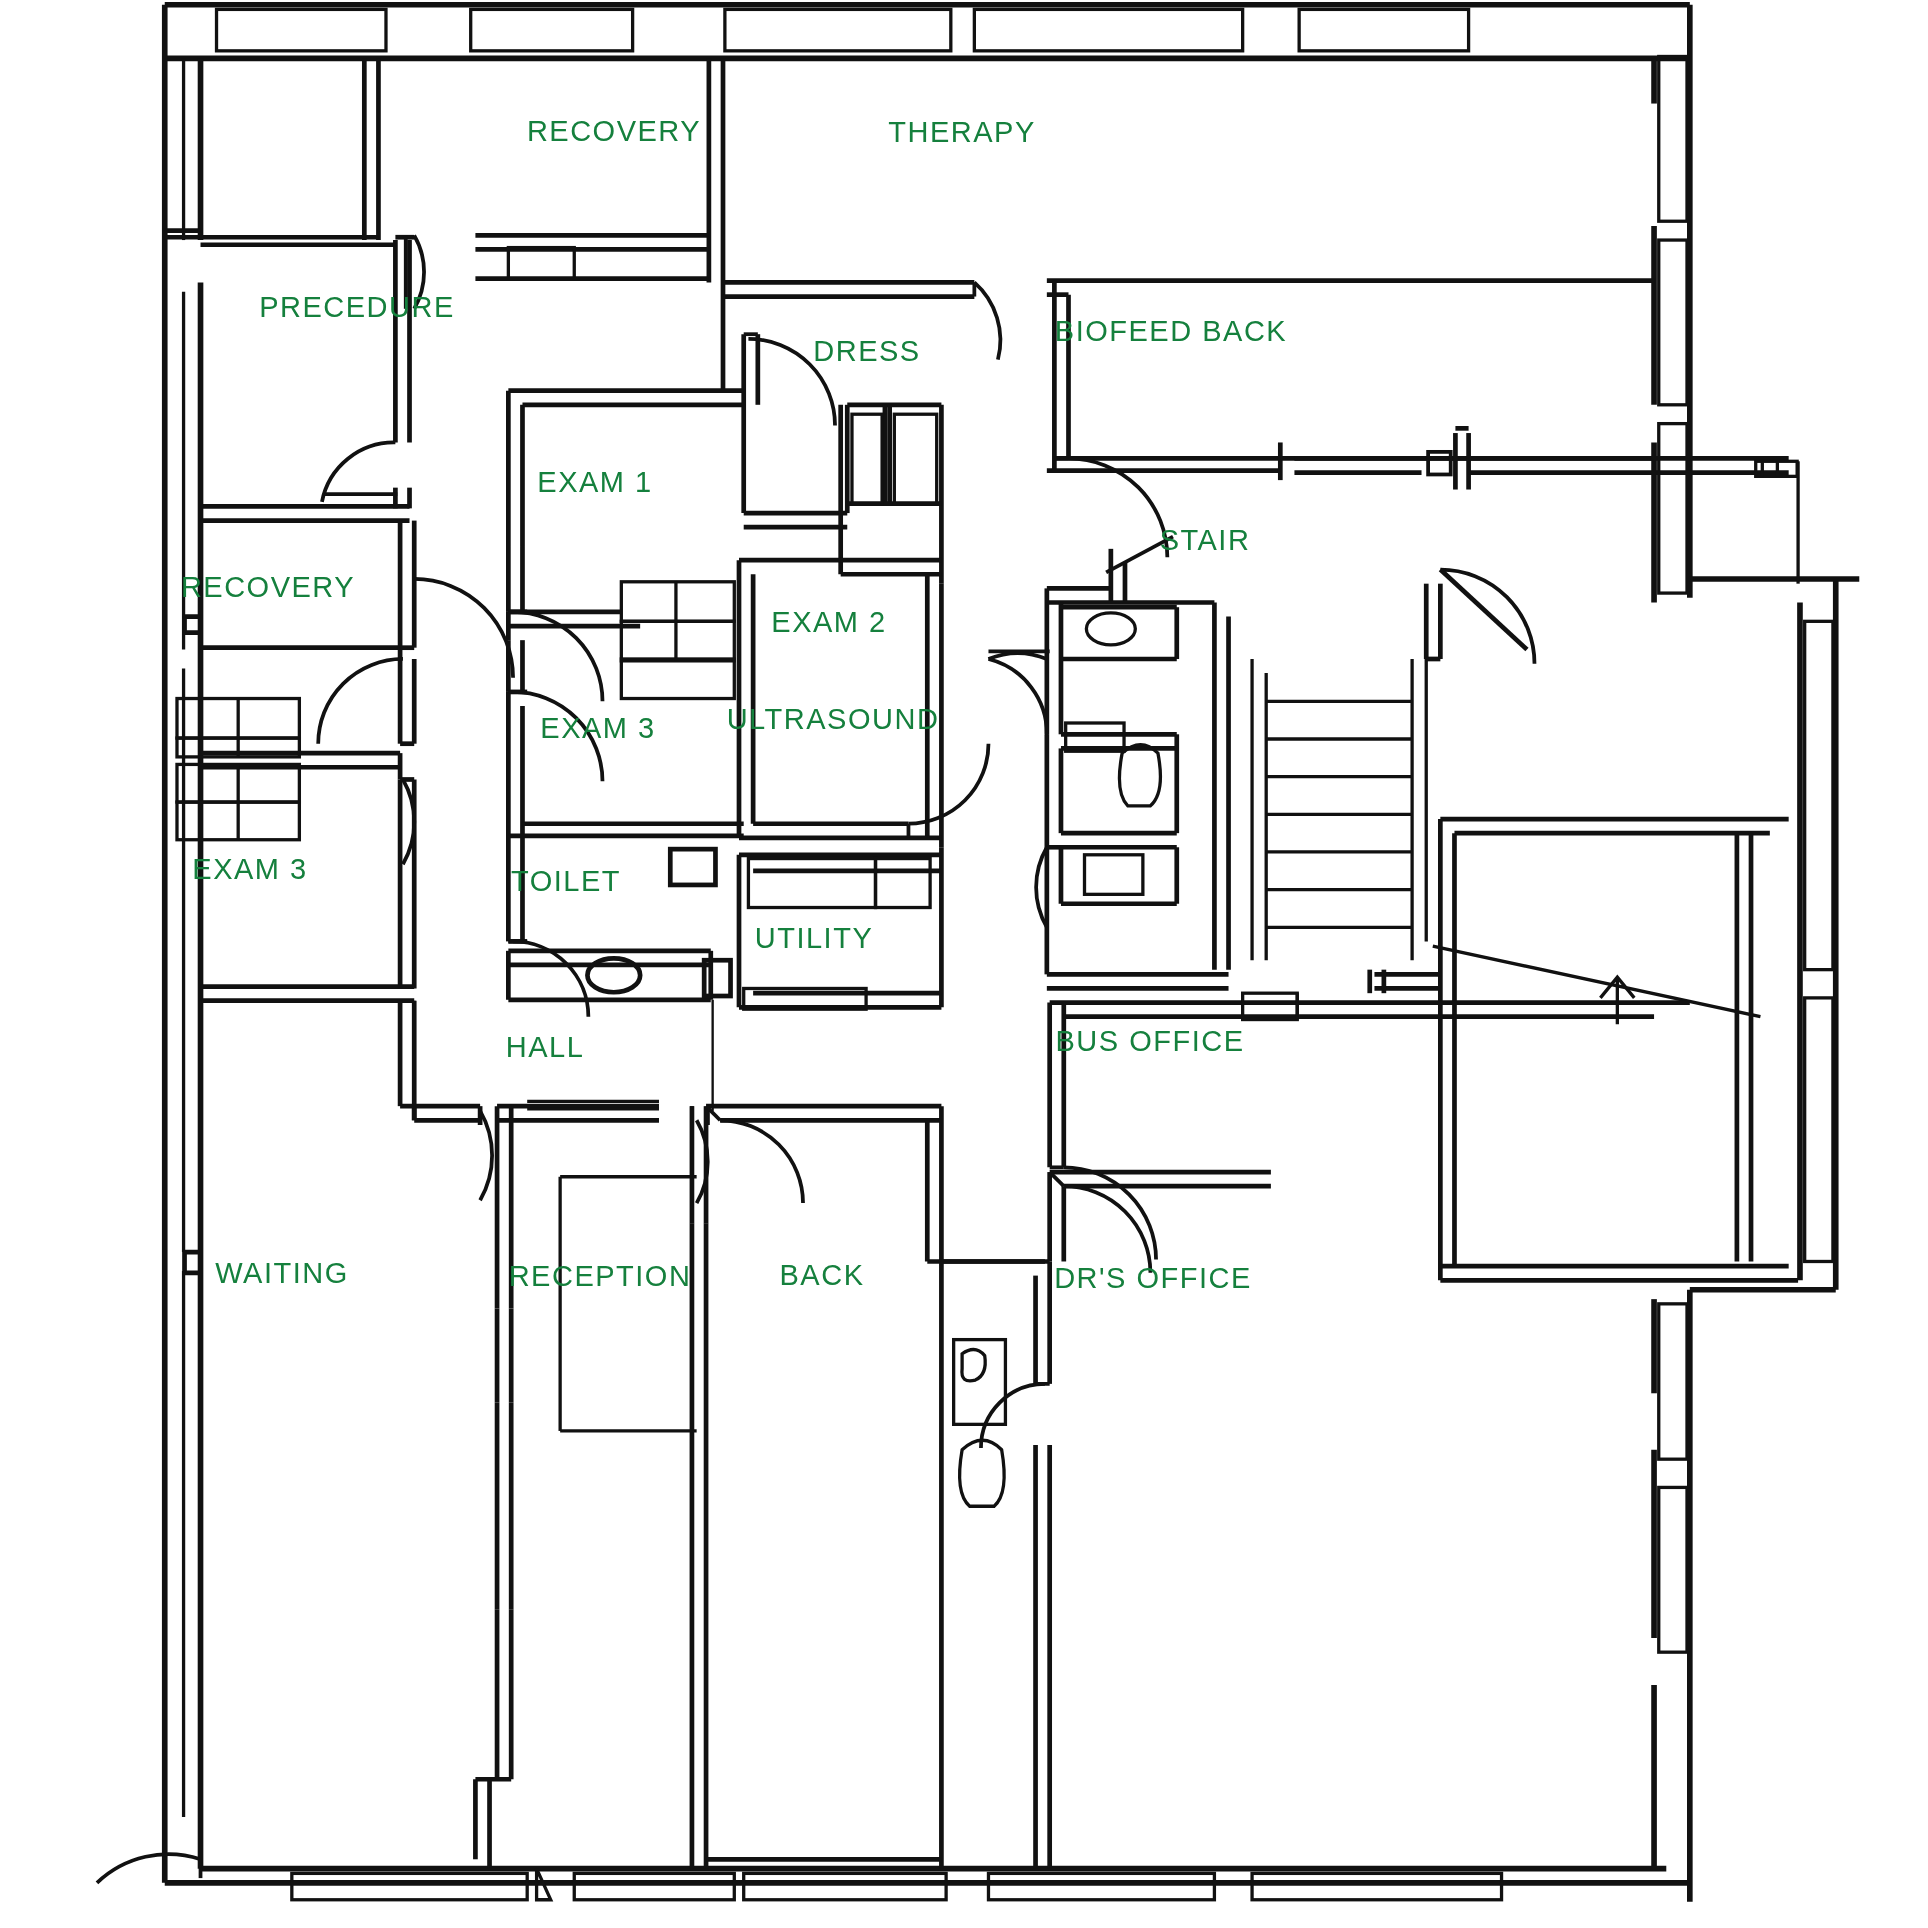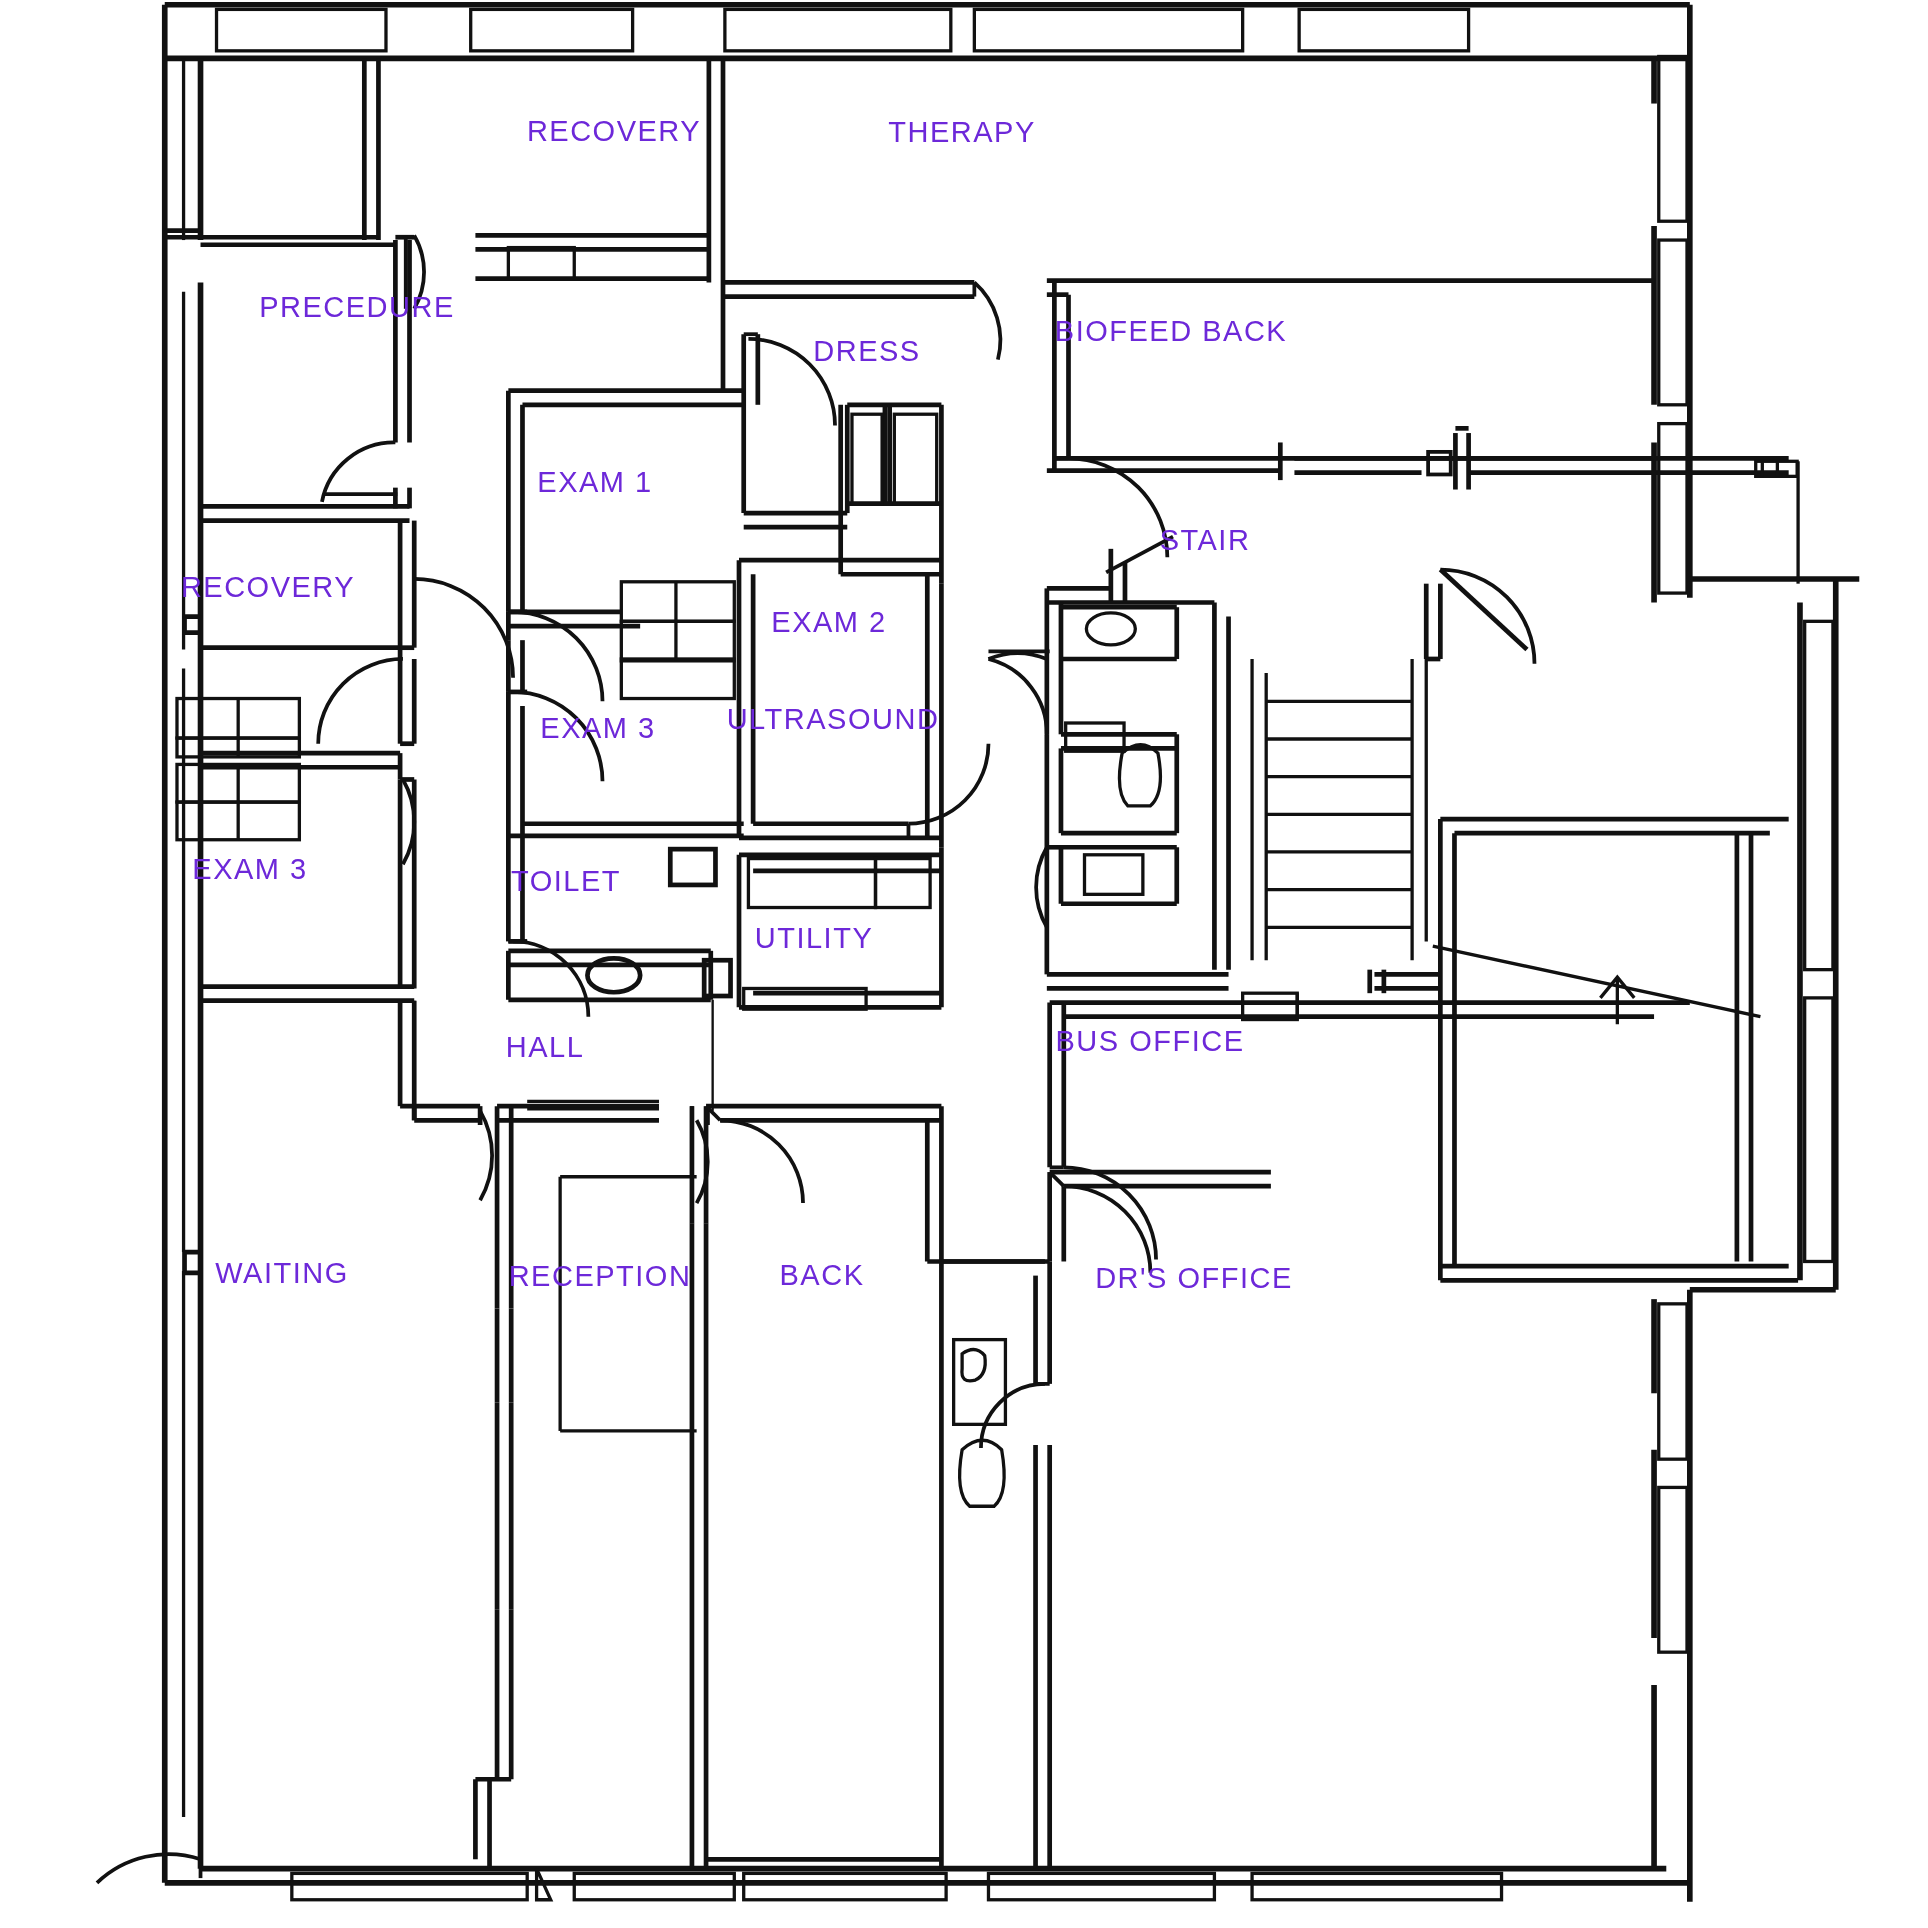--- a/index.html
+++ b/index.html
@@ -24,21 +24,21 @@
     left: 0;
     width: 1928px;
     height: 1928px;
     display: block;
   }
   .room-label {
     position: absolute;
     font-family: "Liberation Sans", sans-serif;
     font-size: 29px;
     letter-spacing: 1.5px;
-    color: #6d28d9;
+    color: #15803d;
     white-space: nowrap;
     transform: translate(-50%, -50%);
     -webkit-font-smoothing: antialiased;
     pointer-events: none;
   }
 </style>
 </head>
 <body>
 
 <div id="plan-root">
@@ -606,16 +606,16 @@
   <div class="room-label" style="left:833px;  top:719px;">ULTRASOUND</div>
   <div class="room-label" style="left:598px; top:728px;">EXAM 3</div>
   <div class="room-label" style="left:250px;  top:869px;">EXAM 3</div>
   <div class="room-label" style="left:566px;  top:881px;">TOILET</div>
   <div class="room-label" style="left:814px;  top:938px;">UTILITY</div>
   <div class="room-label" style="left:1150px; top:1041px;">BUS OFFICE</div>
   <div class="room-label" style="left:545px;  top:1047px;">HALL</div>
   <div class="room-label" style="left:282px;  top:1273px;">WAITING</div>
   <div class="room-label" style="left:600px;  top:1276px;">RECEPTION</div>
   <div class="room-label" style="left:822px;  top:1275px;">BACK</div>
-  <div class="room-label" style="left:1153px; top:1278px;margin-left:41px;">DR'S OFFICE</div>
+  <div class="room-label" style="left:1153px; top:1278px;">DR'S OFFICE</div>
 
 </div>
 
 
 </body></html>

